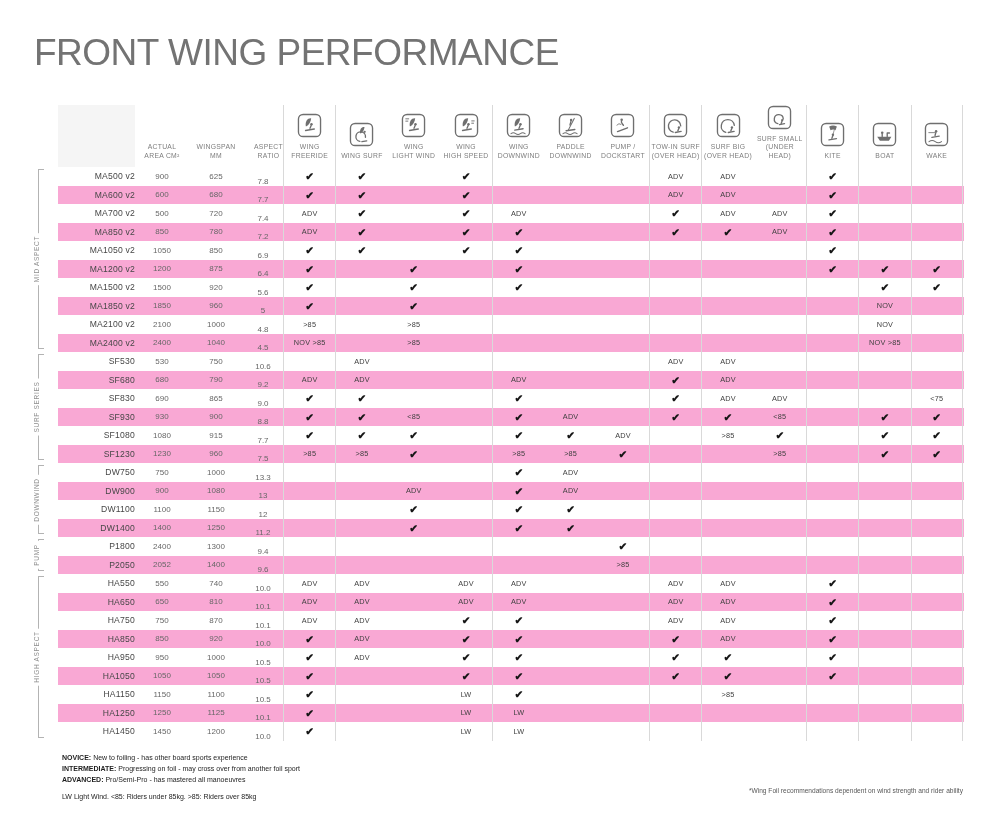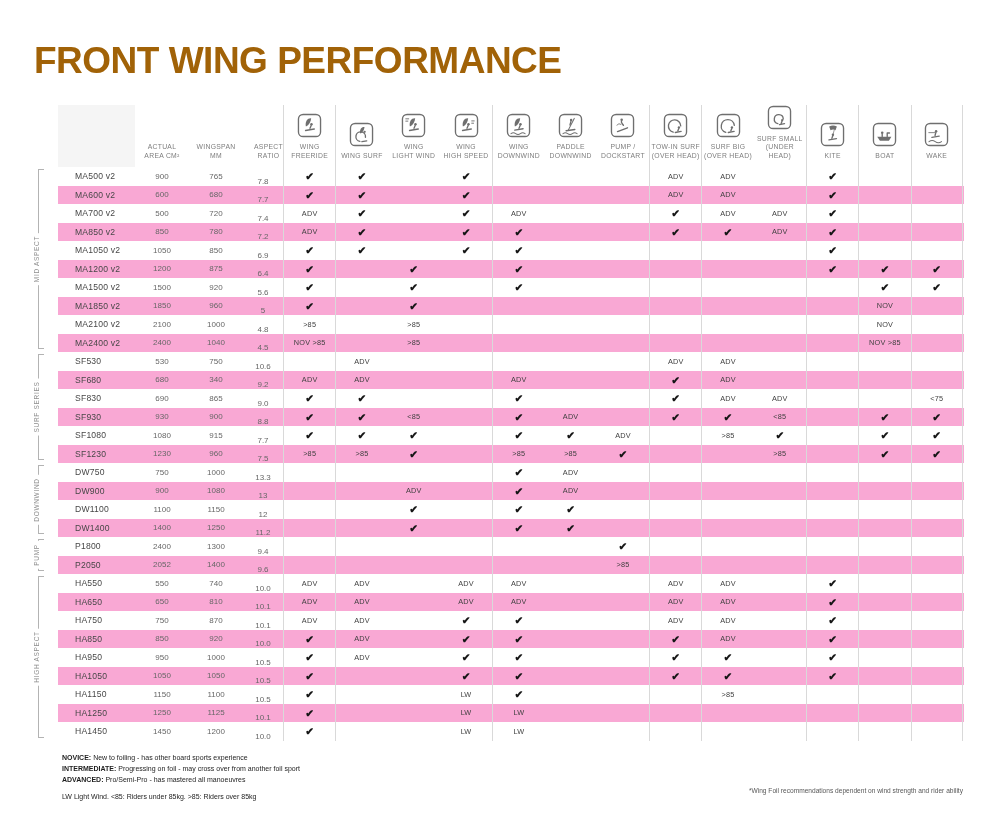--- a/index.html
+++ b/index.html
@@ -1,24 +1,24 @@
 <!DOCTYPE html>
 <html><head>
 <meta charset="utf-8">
 <style>
   html,body{margin:0;padding:0;background:#fff;}
   .page{position:relative;width:1000px;height:833px;background:#fff;overflow:hidden;
         font-family:"Liberation Sans",sans-serif;color:#222;}
-  .title{position:absolute;left:34px;top:40px;font-size:37px;font-weight:700;
-         letter-spacing:-0.5px;color:#a16207;white-space:nowrap;}
+  .title{position:absolute;left:34px;top:32px;font-size:37px;font-weight:400;
+         letter-spacing:-0.5px;color:#737373;white-space:nowrap;}
   .table{position:absolute;left:58px;top:105px;width:906px;}
   .thead{display:flex;height:62px;}
   .row{display:flex;height:18.5px;}
   .cell{flex:none;display:flex;align-items:center;justify-content:center;height:100%;box-sizing:border-box;}
-  .c-model{width:77px;justify-content:flex-start;padding-left:17px;}
+  .c-model{width:77px;justify-content:flex-end;padding-left:17px;}
   .c-num{width:54px;}
   .c-ar{width:40px;align-items:flex-end;}
   .c-act{width:52.31px;}
   .hcell{flex-direction:column;justify-content:flex-end;padding-bottom:6px;}
   .hlabel{font-size:6.8px;line-height:1.3;color:#7d7d7d;text-align:center;
           letter-spacing:0.3px;white-space:pre-line;}
   .icon{margin-bottom:5px;}
   .icon svg{display:block;}
   .corner{background:#f5f5f5;}
   .alt{background:#f9a8d4;}
@@ -236,21 +236,21 @@
       </div>
     <div>
         <div class="row">
           <div class="cell c-model">
             <span class="model">MA500 v2</span>
           </div>
           <div class="cell c-num">
             <span class="val">900</span>
           </div>
           <div class="cell c-num">
-            <span class="val">765</span>
+            <span class="val">625</span>
           </div>
           <div class="cell c-ar">
             <span class="val">7.8</span>
           </div>
           <div class="cell c-act sepL">
             <span class="check">✔</span>
           </div>
           <div class="cell c-act sepL">
             <span class="check">✔</span>
           </div>
@@ -645,21 +645,21 @@
           <div class="cell c-act sepL sepR"></div>
         </div>
         <div class="row alt">
           <div class="cell c-model">
             <span class="model">SF680</span>
           </div>
           <div class="cell c-num">
             <span class="val">680</span>
           </div>
           <div class="cell c-num">
-            <span class="val">340</span>
+            <span class="val">790</span>
           </div>
           <div class="cell c-ar">
             <span class="val">9.2</span>
           </div>
           <div class="cell c-act sepL">
             <span class="mark">ADV</span>
           </div>
           <div class="cell c-act sepL">
             <span class="mark">ADV</span>
           </div>

